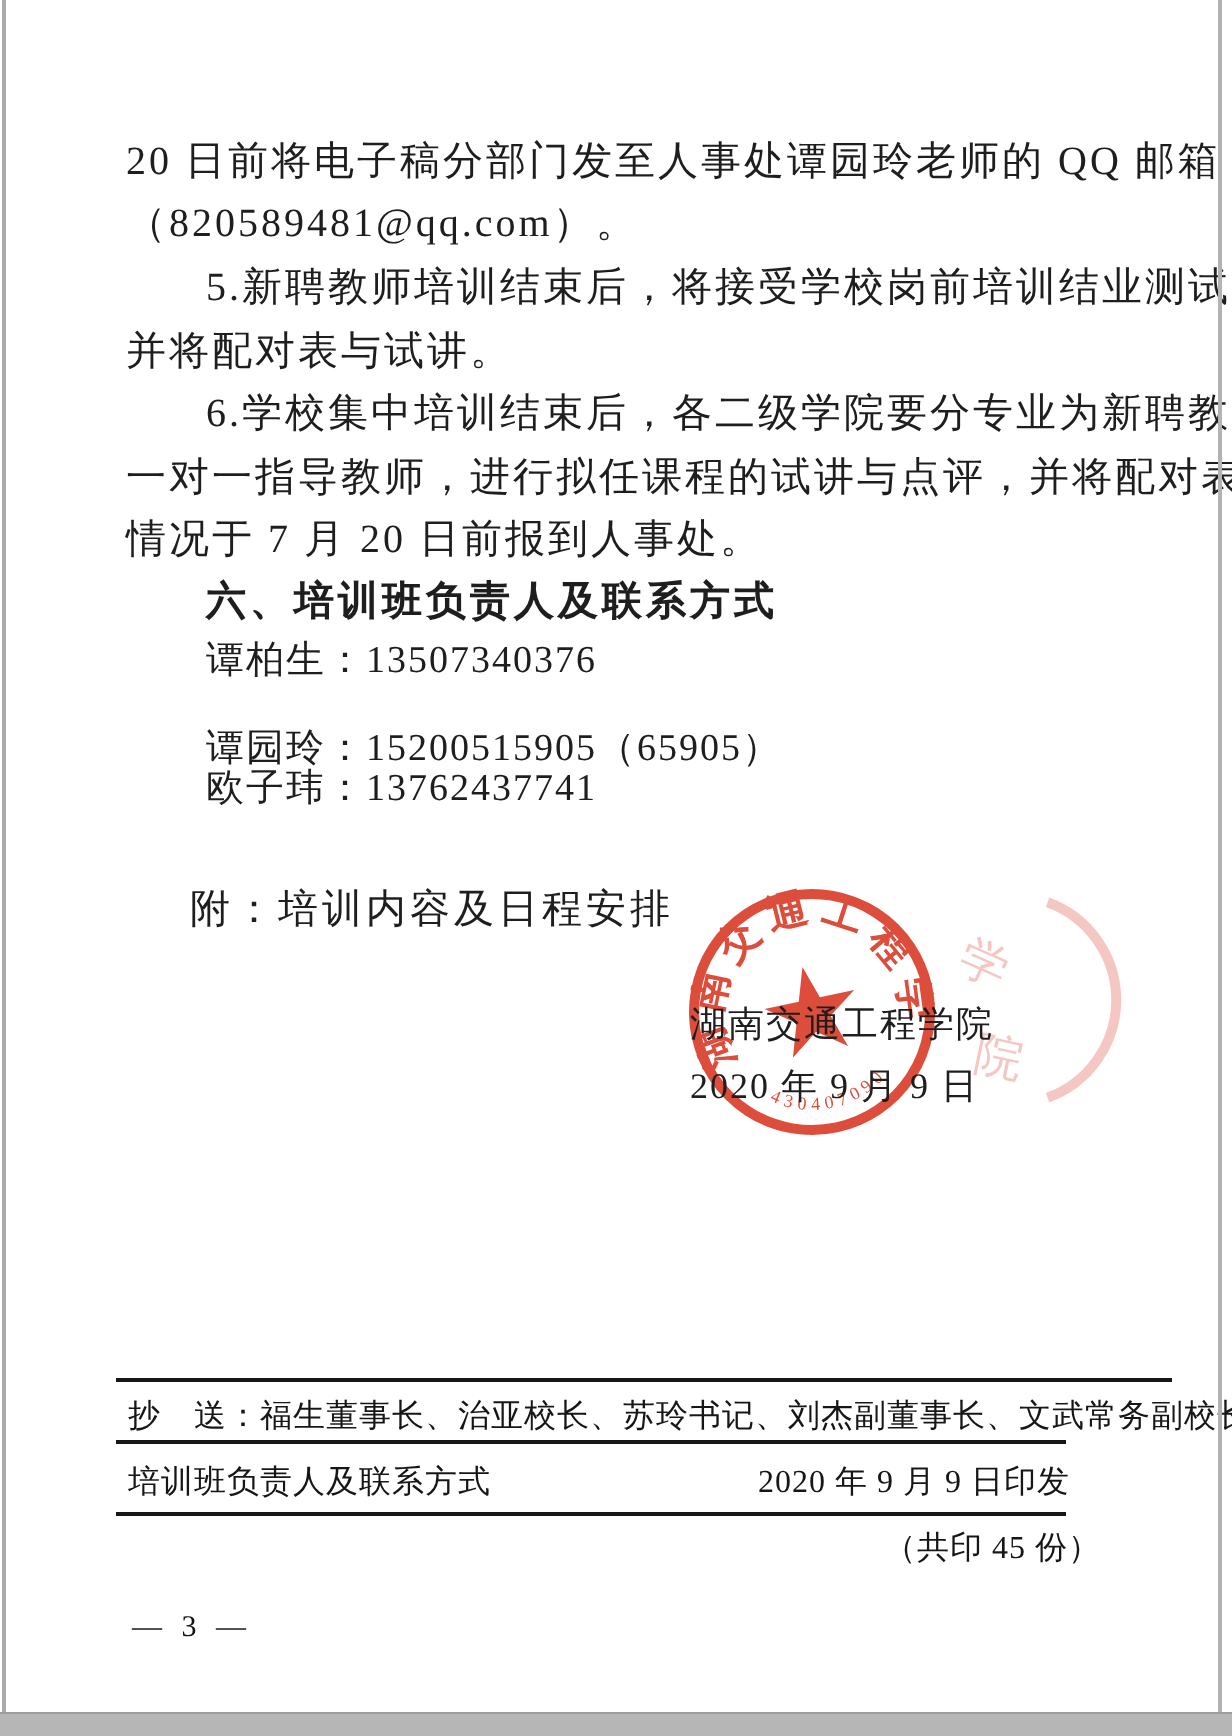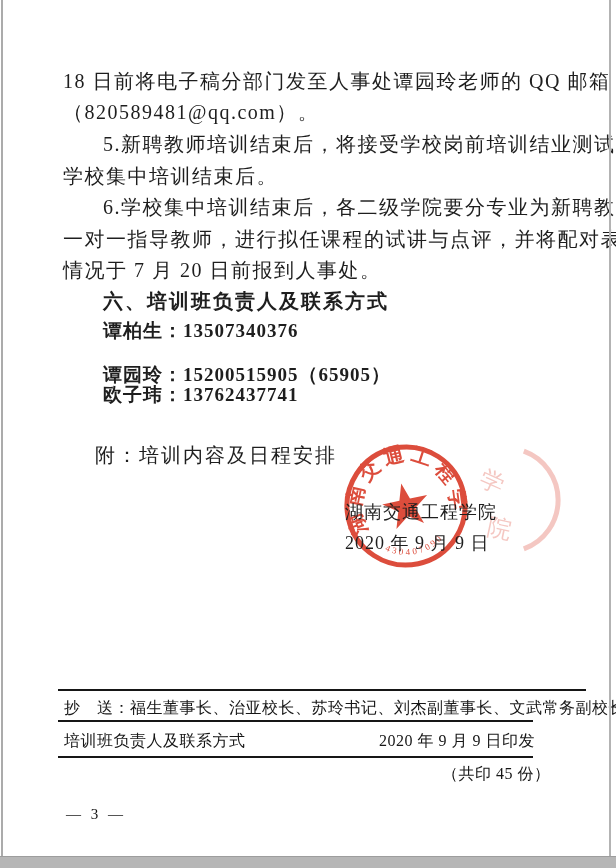--- a/index.html
+++ b/index.html
@@ -24,40 +24,40 @@
     position: absolute;
     font-size: 20px;
     line-height: 1.15;
     letter-spacing: 1.5px;
     white-space: pre;
     color: #1e1e1e;
   }
   .indent { left: 103px; }
   .flush  { left: 63px; }
   .heading { font-weight: 700; letter-spacing: 2px; }
-  .contact { left: 103px; font-size: 19px; letter-spacing: 1px; font-weight: bold; }
+  .contact { left: 103px; font-size: 19px; letter-spacing: 1px; }
   .attachment { left: 95px; font-size: 20px; letter-spacing: 2px; }
 
   .sig { position: absolute; font-size: 18px; letter-spacing: 1px; white-space: pre; z-index: 3; }
 
   .seal-svg { position: absolute; left: 336px; top: 436px; z-index: 2; }
 
   .rule { position: absolute; height: 2px; background: #161616; }
   .footer-text { position: absolute; font-size: 16px; letter-spacing: 0.5px; white-space: pre; color: #161616; }
   .pageno { position: absolute; left: 66px; top: 806px; font-size: 15px; letter-spacing: 3px; white-space: pre; color: #111; }
 </style>
 </head>
 <body>
 
 <div class="page">
 
-  <div class="tline flush" style="top:70px">18 日前将电子稿分部门发至人事处谭园玲老师的 QQ 邮箱</div>
+  <div class="tline flush" style="top:70px">20 日前将电子稿分部门发至人事处谭园玲老师的 QQ 邮箱</div>
   <div class="tline flush" style="top:101px">（820589481@qq.com）。</div>
   <div class="tline indent" style="top:133px">5.新聘教师培训结束后，将接受学校岗前培训结业测试，其成</div>
-  <div class="tline flush" style="top:165px">学校集中培训结束后。</div>
+  <div class="tline flush" style="top:165px">并将配对表与试讲。</div>
   <div class="tline indent" style="top:196px">6.学校集中培训结束后，各二级学院要分专业为新聘教师配备</div>
   <div class="tline flush" style="top:228px">一对一指导教师，进行拟任课程的试讲与点评，并将配对表与试讲</div>
   <div class="tline flush" style="top:259px">情况于 7 月 20 日前报到人事处。</div>
 
   <div class="tline indent heading" style="top:290px">六、培训班负责人及联系方式</div>
 
   <div class="tline contact" style="top:320px">谭柏生：13507340376</div>
   <div class="tline contact" style="top:364px">谭园玲：15200515905（65905）</div>
   <div class="tline contact" style="top:384px">欧子玮：13762437741</div>
 

